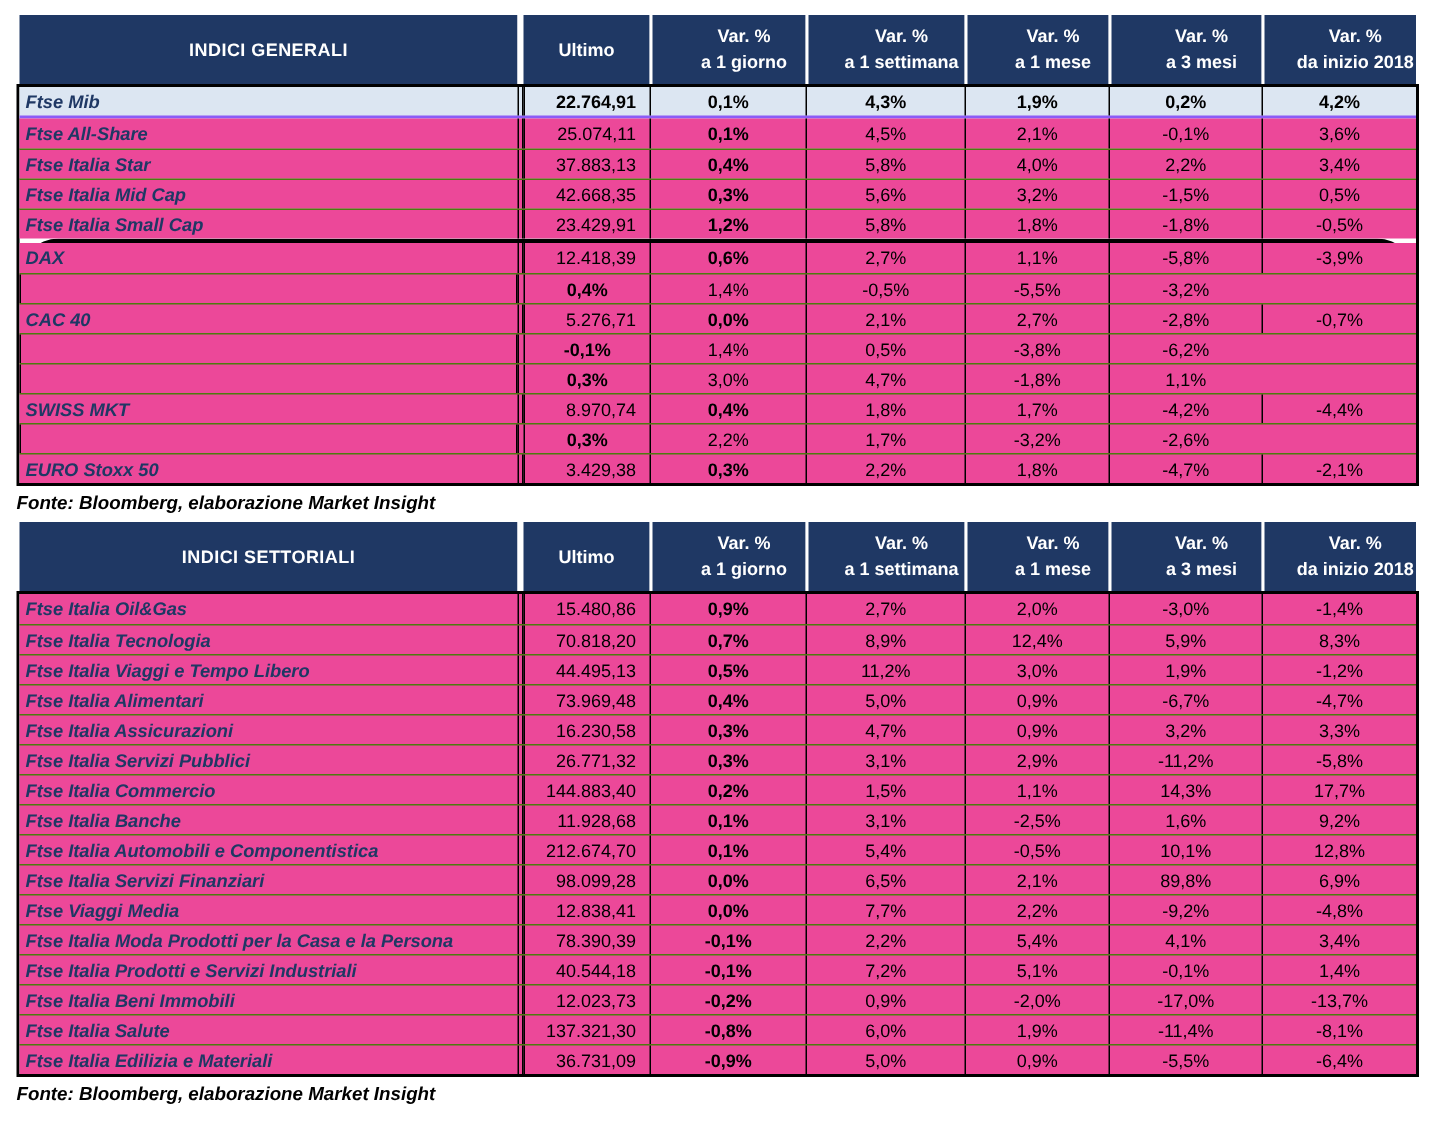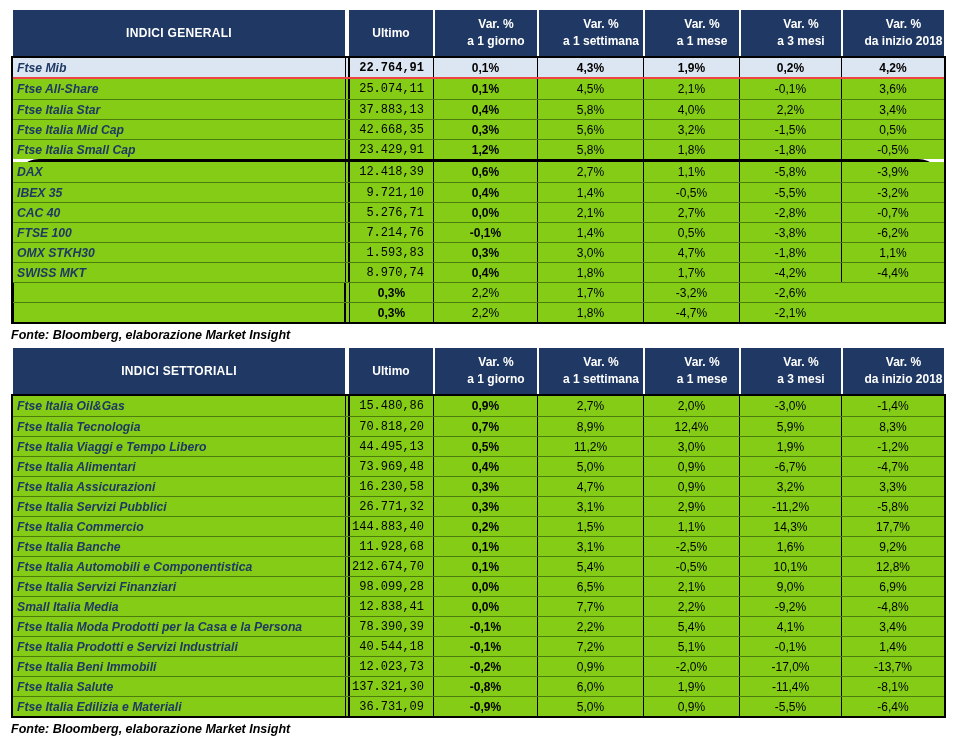--- a/index.html
+++ b/index.html
@@ -15,30 +15,30 @@
     background:var(--navy,#1f3864); color:#fff; height:46px;
     display:flex; flex-direction:column; align-items:center; justify-content:center;
     font-weight:bold; text-align:center;
   }
   .hcell.title { font-size:12px; letter-spacing:.3px; }
   .hcell.col + .hcell.col { border-left:2px solid #fff;padding-left:20px; }
   .hspacer { background:#fff; }
   .l1, .l2 { line-height:17px; font-size:12px; }
   .tbody { width:935px; border:2px solid #000; background:#fff; }
   .group + .group { border-top:3px solid #000;border-radius:26px; }
-  .grid-row { height:20px; background:#84cc16; }
+  .grid-row { height:20px; background:#ec4899; }
   .grid-row + .grid-row { border-top:1px solid #4d7c0f; }
-  .grid-row.highlight { background:var(--hl,#dce6f2); border-bottom:2px solid #ef4444; height:21px;text-align:right; }
+  .grid-row.highlight { background:var(--hl,#dce6f2); border-bottom:2px solid #8b5cf6; height:21px;text-align:right; }
   .grid-row.highlight + .grid-row { border-top:none; }
   .grid-row.highlight .cell { font-weight:bold; }
   .cell { display:flex; align-items:center; overflow:hidden; white-space:nowrap; font-size:12px; }
   .cell.name { color:var(--name,#1f3864); font-weight:bold; font-style:italic; font-size:12.2px; padding-left:4px; }
   .cell.spacer { border-left:1px solid #000; border-right:1px solid #000; background:transparent; }
   .cell.val { justify-content:center; border-left:1px solid #000; }
-  .cell.ultimo { justify-content:flex-end; padding-right:9px;font-family:Liberation Mono, monospace; }
+  .cell.ultimo { justify-content:flex-end; padding-right:9px; }
   .cell.dayvar { font-weight:bold; }
   .fonte {
     width:935px; font-weight:bold; font-style:italic;
     font-size:12.5px; line-height:14px; padding:4px 2px 6px 0;
   }
 </style>
 </head>
 <body>
 
 <div class="page">
@@ -129,51 +129,48 @@
             <div class="cell name">DAX</div>
             <div class="cell spacer"></div>
             <div class="cell val ultimo">12.418,39</div>
             <div class="cell val dayvar">0,6%</div>
             <div class="cell val">2,7%</div>
             <div class="cell val">1,1%</div>
             <div class="cell val">-5,8%</div>
             <div class="cell val">-3,9%</div>
           </div>
           <div class="grid-row table-grid">
-            <div class="cell name">IBEX 35</div>
             <div class="cell spacer"></div>
             <div class="cell val ultimo">9.721,10</div>
             <div class="cell val dayvar">0,4%</div>
             <div class="cell val">1,4%</div>
             <div class="cell val">-0,5%</div>
             <div class="cell val">-5,5%</div>
             <div class="cell val">-3,2%</div>
           </div>
           <div class="grid-row table-grid">
             <div class="cell name">CAC 40</div>
             <div class="cell spacer"></div>
             <div class="cell val ultimo">5.276,71</div>
             <div class="cell val dayvar">0,0%</div>
             <div class="cell val">2,1%</div>
             <div class="cell val">2,7%</div>
             <div class="cell val">-2,8%</div>
             <div class="cell val">-0,7%</div>
           </div>
           <div class="grid-row table-grid">
-            <div class="cell name">FTSE 100</div>
             <div class="cell spacer"></div>
             <div class="cell val ultimo">7.214,76</div>
             <div class="cell val dayvar">-0,1%</div>
             <div class="cell val">1,4%</div>
             <div class="cell val">0,5%</div>
             <div class="cell val">-3,8%</div>
             <div class="cell val">-6,2%</div>
           </div>
           <div class="grid-row table-grid">
-            <div class="cell name">OMX STKH30</div>
             <div class="cell spacer"></div>
             <div class="cell val ultimo">1.593,83</div>
             <div class="cell val dayvar">0,3%</div>
             <div class="cell val">3,0%</div>
             <div class="cell val">4,7%</div>
             <div class="cell val">-1,8%</div>
             <div class="cell val">1,1%</div>
           </div>
           <div class="grid-row table-grid">
             <div class="cell name">SWISS MKT</div>
@@ -188,20 +185,21 @@
           <div class="grid-row table-grid">
             <div class="cell spacer"></div>
             <div class="cell val ultimo">379,19</div>
             <div class="cell val dayvar">0,3%</div>
             <div class="cell val">2,2%</div>
             <div class="cell val">1,7%</div>
             <div class="cell val">-3,2%</div>
             <div class="cell val">-2,6%</div>
           </div>
           <div class="grid-row table-grid">
+            <div class="cell name">EURO Stoxx 50</div>
             <div class="cell spacer"></div>
             <div class="cell val ultimo">3.429,38</div>
             <div class="cell val dayvar">0,3%</div>
             <div class="cell val">2,2%</div>
             <div class="cell val">1,8%</div>
             <div class="cell val">-4,7%</div>
             <div class="cell val">-2,1%</div>
           </div>
         </div>
       </div>
@@ -328,25 +326,25 @@
             <div class="cell val">10,1%</div>
             <div class="cell val">12,8%</div>
           </div>
           <div class="grid-row table-grid">
             <div class="cell name">Ftse Italia Servizi Finanziari</div>
             <div class="cell spacer"></div>
             <div class="cell val ultimo">98.099,28</div>
             <div class="cell val dayvar">0,0%</div>
             <div class="cell val">6,5%</div>
             <div class="cell val">2,1%</div>
-            <div class="cell val">9,0%</div>
+            <div class="cell val">89,8%</div>
             <div class="cell val">6,9%</div>
           </div>
           <div class="grid-row table-grid">
-            <div class="cell name">Small Italia Media</div>
+            <div class="cell name">Ftse Viaggi Media</div>
             <div class="cell spacer"></div>
             <div class="cell val ultimo">12.838,41</div>
             <div class="cell val dayvar">0,0%</div>
             <div class="cell val">7,7%</div>
             <div class="cell val">2,2%</div>
             <div class="cell val">-9,2%</div>
             <div class="cell val">-4,8%</div>
           </div>
           <div class="grid-row table-grid">
             <div class="cell name">Ftse Italia Moda Prodotti per la Casa e la Persona</div>

